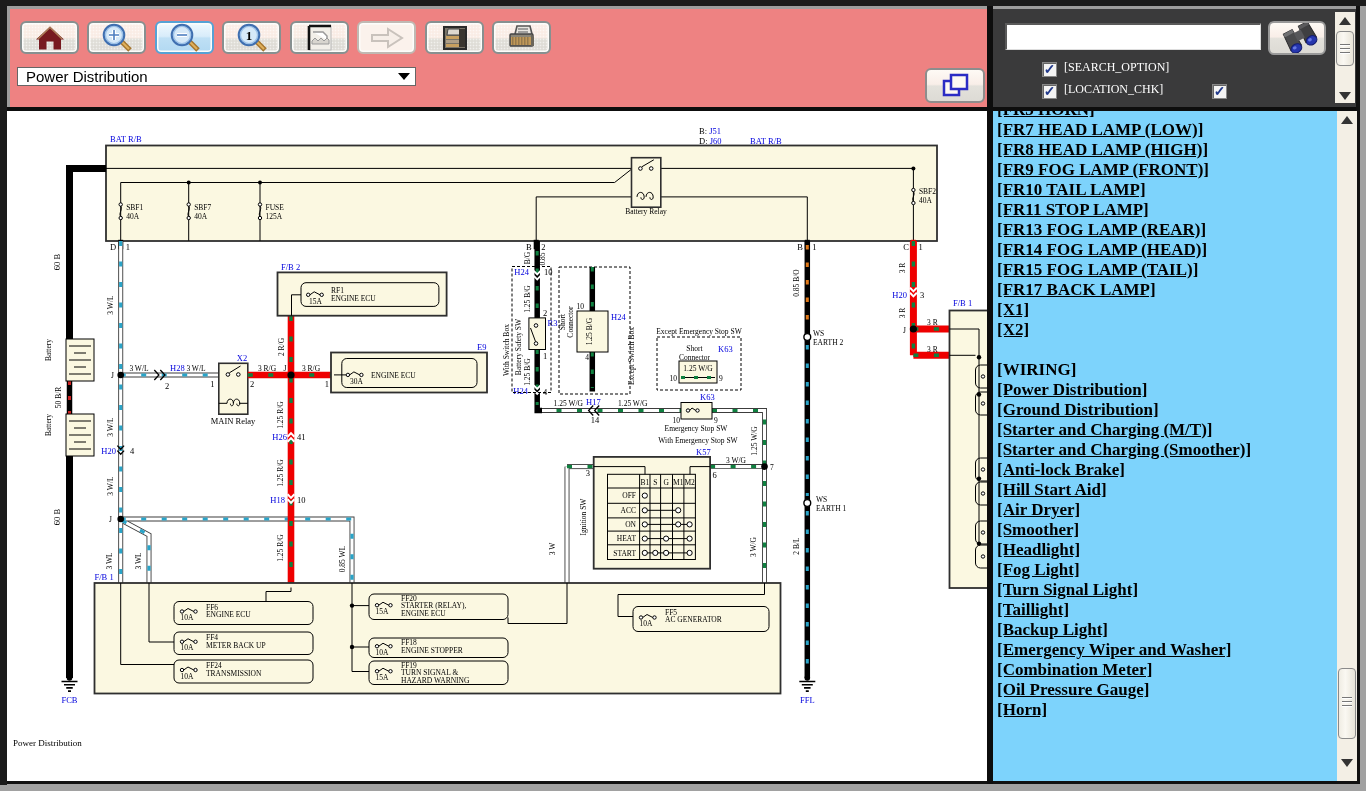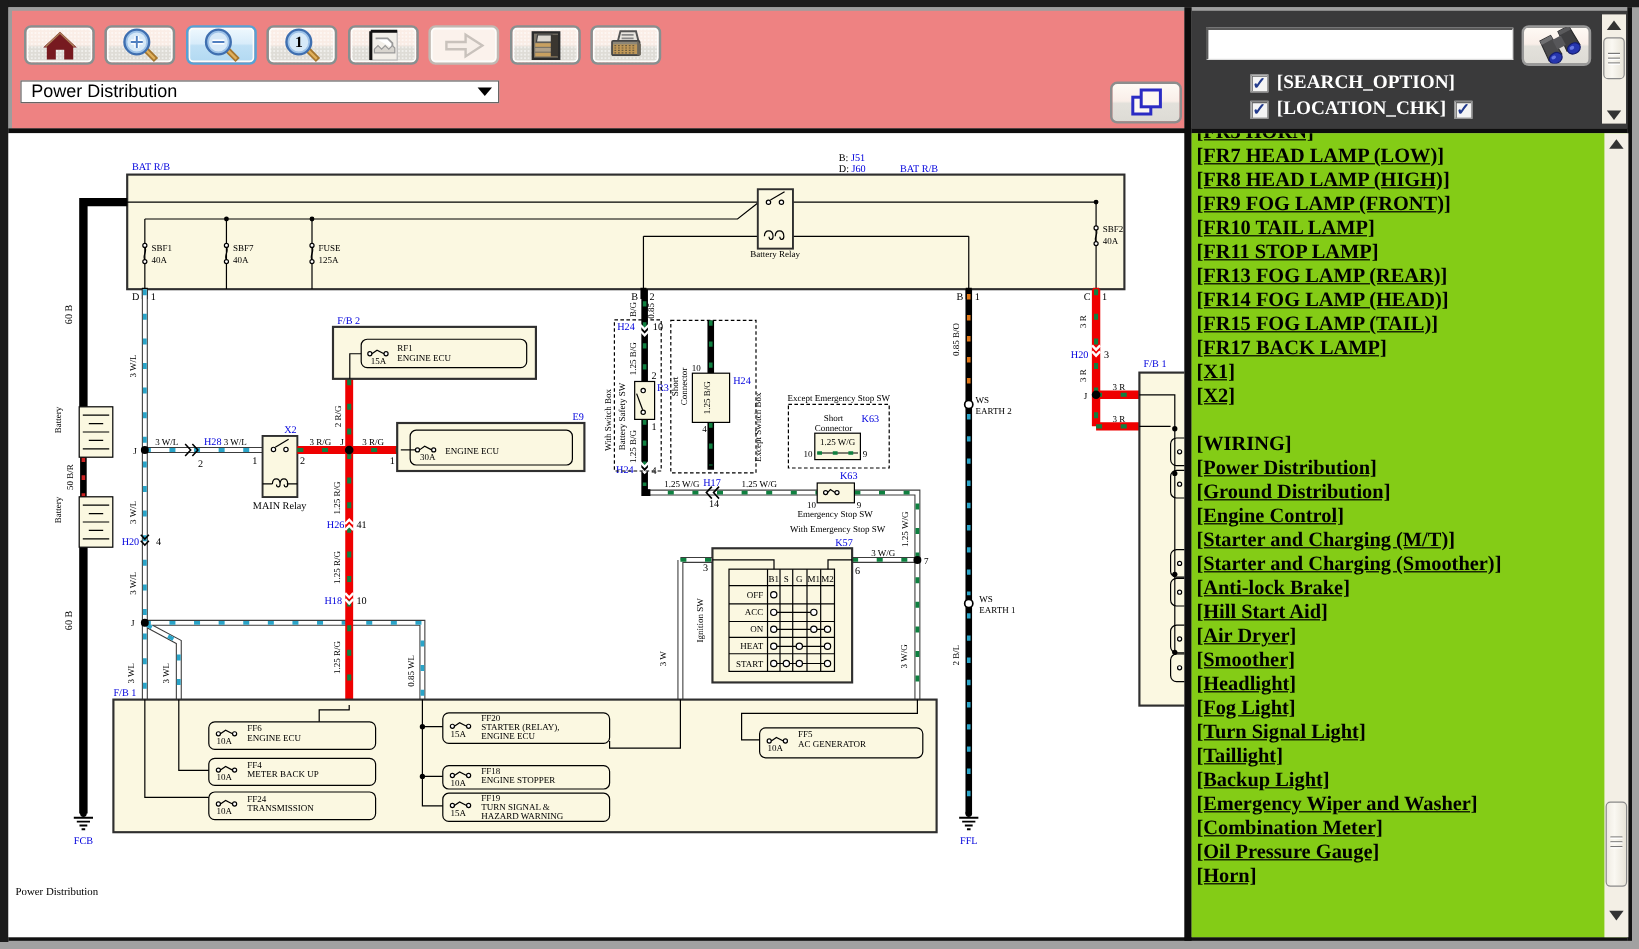--- a/index.html
+++ b/index.html
@@ -22,29 +22,29 @@
 #winbtn{left:925px;top:68px;width:60px;height:35px;border:2px solid #8d8d8d;border-radius:6px;background:linear-gradient(180deg,#fefaf5 0%,#f9eee8 46%,#e3e1db 52%,#dddbd5 100%);box-sizing:border-box;}
 #dropdown{left:17px;top:67px;width:399px;height:19px;background:#fff;border:1px solid #666;box-sizing:border-box;}
 #dropdown span{position:absolute;left:8px;top:0px;font-size:15px;color:#000;}
 #ddarrow{left:398px;top:73px;width:0;height:0;border-left:6px solid transparent;border-right:6px solid transparent;border-top:7px solid #000;}
 
 #canvas{left:7px;top:111px;width:980px;height:670px;background:#ffffff;}
 
 #rp-div{left:987px;top:6px;width:6px;height:778px;background:#0d0d0d;}
 #rp-dark{left:993px;top:9px;width:363px;height:98px;background:#3a3a3b;}
 #rp-sep{left:993px;top:107px;width:363px;height:4px;background:#0d0d0d;}
-#rp-list{left:993px;top:111px;width:363px;height:670px;background:#84cc16;overflow:hidden;}
+#rp-list{left:993px;top:111px;width:363px;height:670px;background:#7dd3fc;overflow:hidden;}
 #rp-listin{position:absolute;left:4px;top:-11px;width:340px;font-family:"Liberation Serif",serif;font-weight:bold;font-size:17px;line-height:20px;color:#000;white-space:nowrap;}
 #rp-listin div{height:20px;}
 #rp-listin span{text-decoration:underline;}
 
 #searchbox{left:1005px;top:23px;width:256px;height:27px;background:#fff;border-top:2px solid #5a5a5a;border-left:2px solid #5a5a5a;border-right:1px solid #ddd;border-bottom:1px solid #ddd;box-sizing:border-box;}
 #binbtn{left:1268px;top:21px;width:58px;height:34px;border:2px solid #999;border-radius:6px;background:linear-gradient(180deg,#fefaf5 0%,#f9eee8 46%,#e3e1db 52%,#dddbd5 100%);box-sizing:border-box;}
 .chk{position:absolute;width:15px;height:15px;background:#f4f4f4;border:1px solid #888;box-shadow:inset 1px 1px 0 #666;box-sizing:border-box;font-size:14px;line-height:13px;color:#223a8c;text-align:center;font-weight:bold;}
-.rplabel{position:absolute;font-family:"Liberation Serif",serif;font-size:16px;font-weight:bold;color:#fff;white-space:nowrap;}
+.rplabel{position:absolute;font-family:"Liberation Serif",serif;font-size:12px;font-weight:normal;color:#fff;white-space:nowrap;}
 
 .sbtrack{position:absolute;background:#f3efe5;}
 .sbthumb{position:absolute;background:linear-gradient(90deg,#efece3,#faf8f2 40%,#e8e4d8);border:1px solid #8a8a8a;border-radius:4px;box-sizing:border-box;}
 .grip{position:absolute;left:3px;right:3px;height:0;border-top:1px solid #777;border-bottom:1px solid #fff;}
 .arr-up{position:absolute;width:0;height:0;border-left:6px solid transparent;border-right:6px solid transparent;border-bottom:8px solid #333;}
 .arr-dn{position:absolute;width:0;height:0;border-left:6px solid transparent;border-right:6px solid transparent;border-top:8px solid #333;}
 </style>
 </head>
 <body>
 <div class="abs" id="frame-top"></div>
@@ -468,21 +468,20 @@
 <div><span>[FR13 FOG LAMP (REAR)]</span></div>
 <div><span>[FR14 FOG LAMP (HEAD)]</span></div>
 <div><span>[FR15 FOG LAMP (TAIL)]</span></div>
 <div><span>[FR17 BACK LAMP]</span></div>
 <div><span>[X1]</span></div>
 <div><span>[X2]</span></div>
 <div></div>
 <div>[WIRING]</div>
 <div><span>[Power Distribution]</span></div>
 <div><span>[Ground Distribution]</span></div>
-<div><span>[Engine Control]</span></div>
 <div><span>[Starter and Charging (M/T)]</span></div>
 <div><span>[Starter and Charging (Smoother)]</span></div>
 <div><span>[Anti-lock Brake]</span></div>
 <div><span>[Hill Start Aid]</span></div>
 <div><span>[Air Dryer]</span></div>
 <div><span>[Smoother]</span></div>
 <div><span>[Headlight]</span></div>
 <div><span>[Fog Light]</span></div>
 <div><span>[Turn Signal Light]</span></div>
 <div><span>[Taillight]</span></div>

